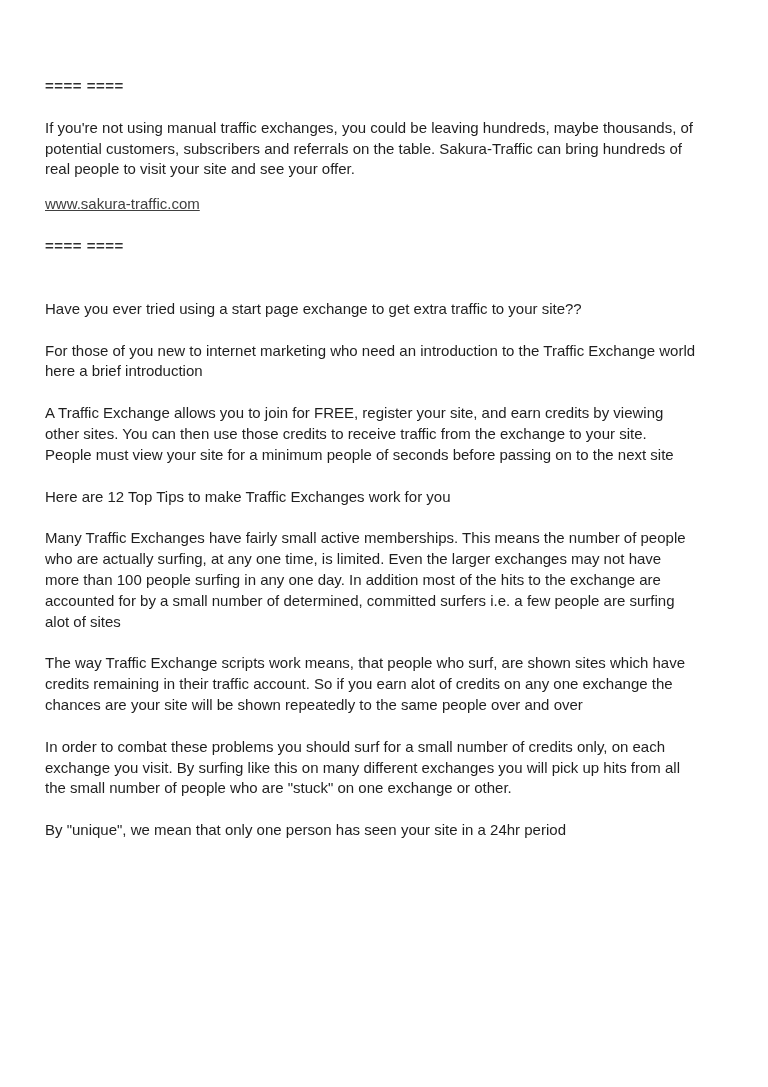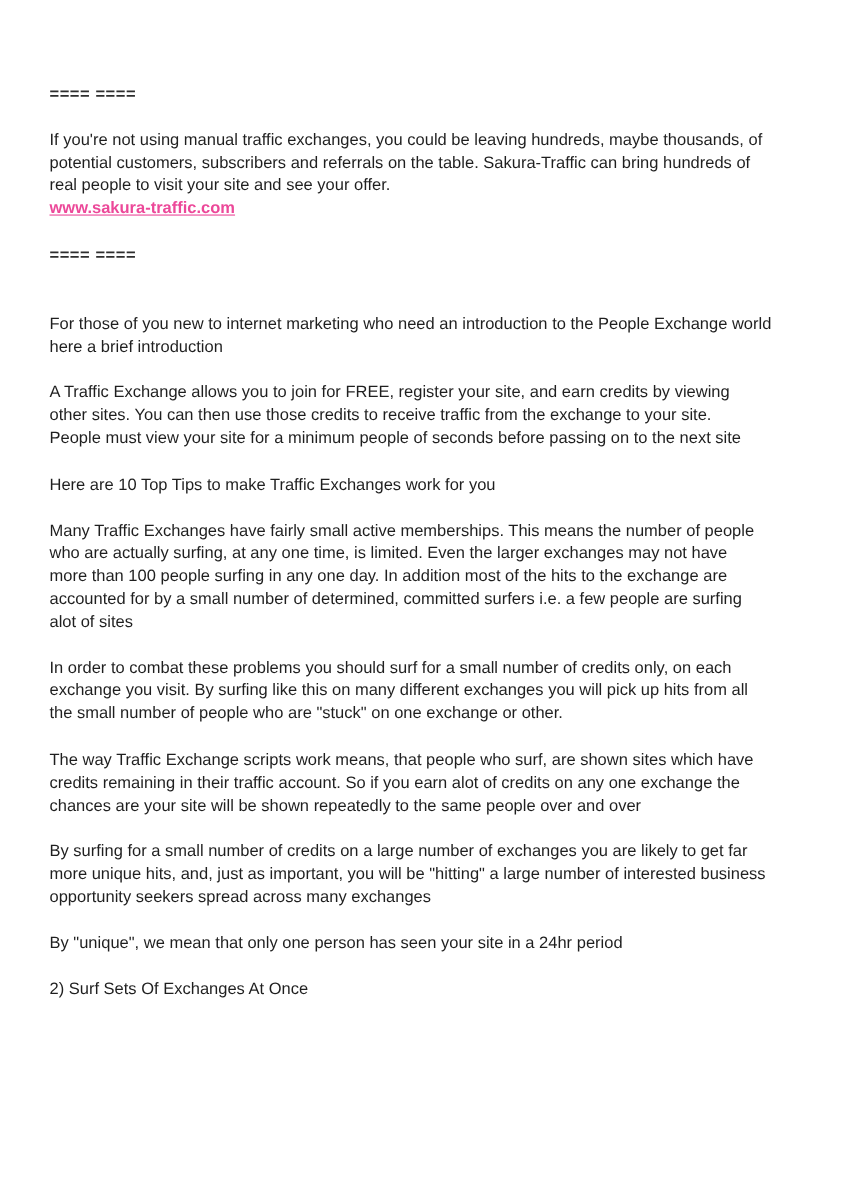--- a/index.html
+++ b/index.html
@@ -31,29 +31,28 @@
   .separator {
     margin: 0 0 21px 0;
     font-weight: bold;
     color: #2e2e2e;
     letter-spacing: 0.5px;
   }
   .separator.extra-gap {
     margin-bottom: 42px;
   }
   .no-gap {
-    margin-bottom: 0;
+    margin-bottom: 14px;
   }
   .link-line {
     display: inline-block;
     margin: 0 0 21px 0;
-    color: #ec4899;
+    color: #404040;
     text-decoration: underline;
     cursor: pointer;
-    font-weight: bold;
   }
   .link-wrap {
     margin: 0 0 0 0;
   }
 </style>
 </head>
 <body>
 
 <div class="page">
   <div class="content">
@@ -63,48 +62,45 @@
     <p class="para no-gap">If you're not using manual traffic exchanges, you could be leaving hundreds, maybe thousands, of
 potential customers, subscribers and referrals on the table. Sakura-Traffic can bring hundreds of
 real people to visit your site and see your offer.</p>
 
     <div class="link-wrap">
       <a class="link-line">www.sakura-traffic.com</a>
     </div>
 
     <p class="separator extra-gap">==== ====</p>
 
+    <p class="para">Have you ever tried using a start page exchange to get extra traffic to your site??</p>
 
 
-    <p class="para">For those of you new to internet marketing who need an introduction to the People Exchange world
+    <p class="para">For those of you new to internet marketing who need an introduction to the Traffic Exchange world
 here a brief introduction</p>
 
     <p class="para">A Traffic Exchange allows you to join for FREE, register your site, and earn credits by viewing
 other sites. You can then use those credits to receive traffic from the exchange to your site.
 People must view your site for a minimum people of seconds before passing on to the next site</p>
 
-    <p class="para">Here are 10 Top Tips to make Traffic Exchanges work for you</p>
+    <p class="para">Here are 12 Top Tips to make Traffic Exchanges work for you</p>
 
 
     <p class="para">Many Traffic Exchanges have fairly small active memberships. This means the number of people
 who are actually surfing, at any one time, is limited. Even the larger exchanges may not have
 more than 100 people surfing in any one day. In addition most of the hits to the exchange are
 accounted for by a small number of determined, committed surfers i.e. a few people are surfing
 alot of sites</p>
 
+    <p class="para">The way Traffic Exchange scripts work means, that people who surf, are shown sites which have
+credits remaining in their traffic account. So if you earn alot of credits on any one exchange the
+chances are your site will be shown repeatedly to the same people over and over</p>
+
     <p class="para">In order to combat these problems you should surf for a small number of credits only, on each
 exchange you visit. By surfing like this on many different exchanges you will pick up hits from all
 the small number of people who are "stuck" on one exchange or other.</p>
 
-    <p class="para">The way Traffic Exchange scripts work means, that people who surf, are shown sites which have
-credits remaining in their traffic account. So if you earn alot of credits on any one exchange the
-chances are your site will be shown repeatedly to the same people over and over</p>
-
-    <p class="para">By surfing for a small number of credits on a large number of exchanges you are likely to get far
-more unique hits, and, just as important, you will be "hitting" a large number of interested business
-opportunity seekers spread across many exchanges</p>
 
     <p class="para">By "unique", we mean that only one person has seen your site in a 24hr period</p>
 
-    <p class="para">2) Surf Sets Of Exchanges At Once</p>
 
   </div>
 </div>
 
 </body></html>

